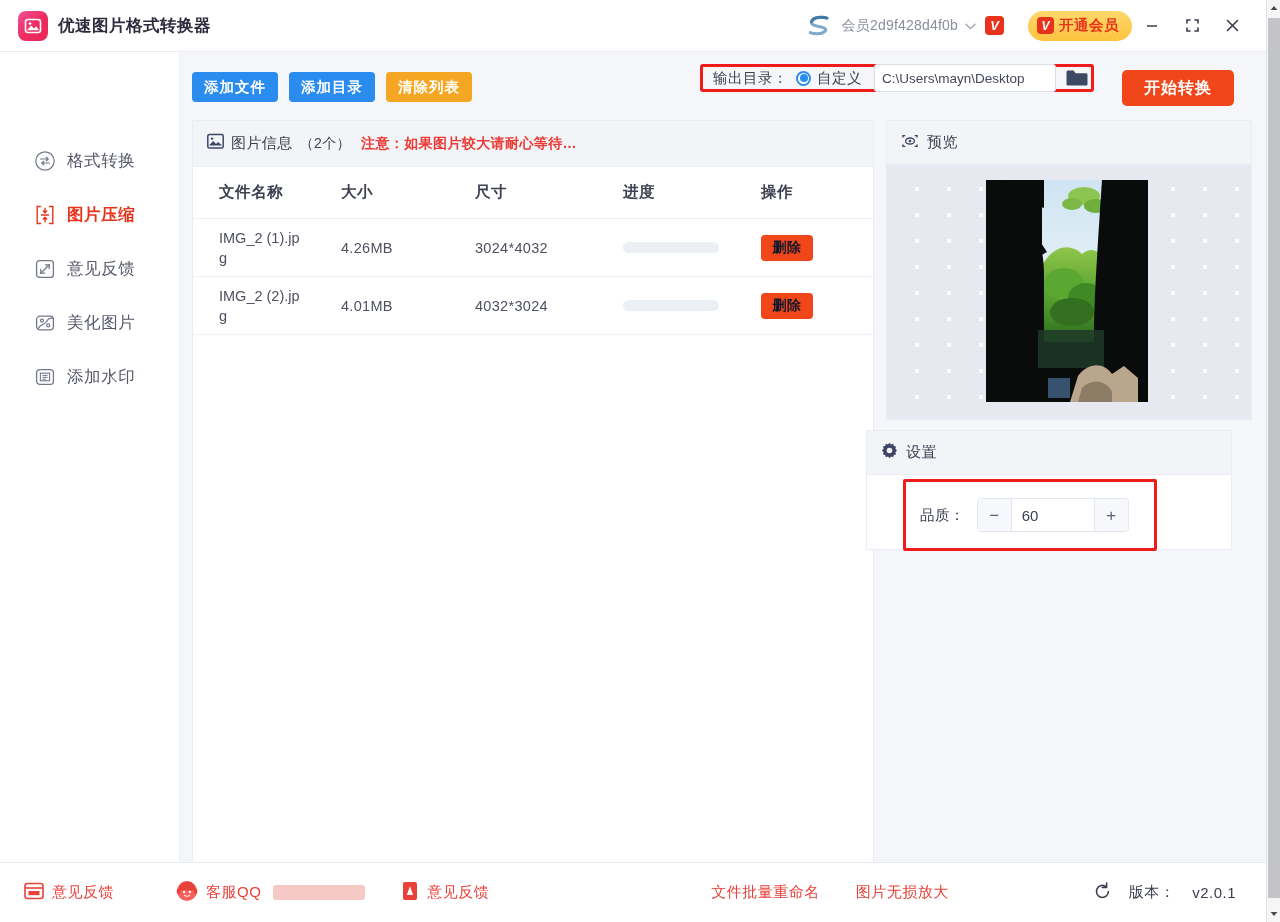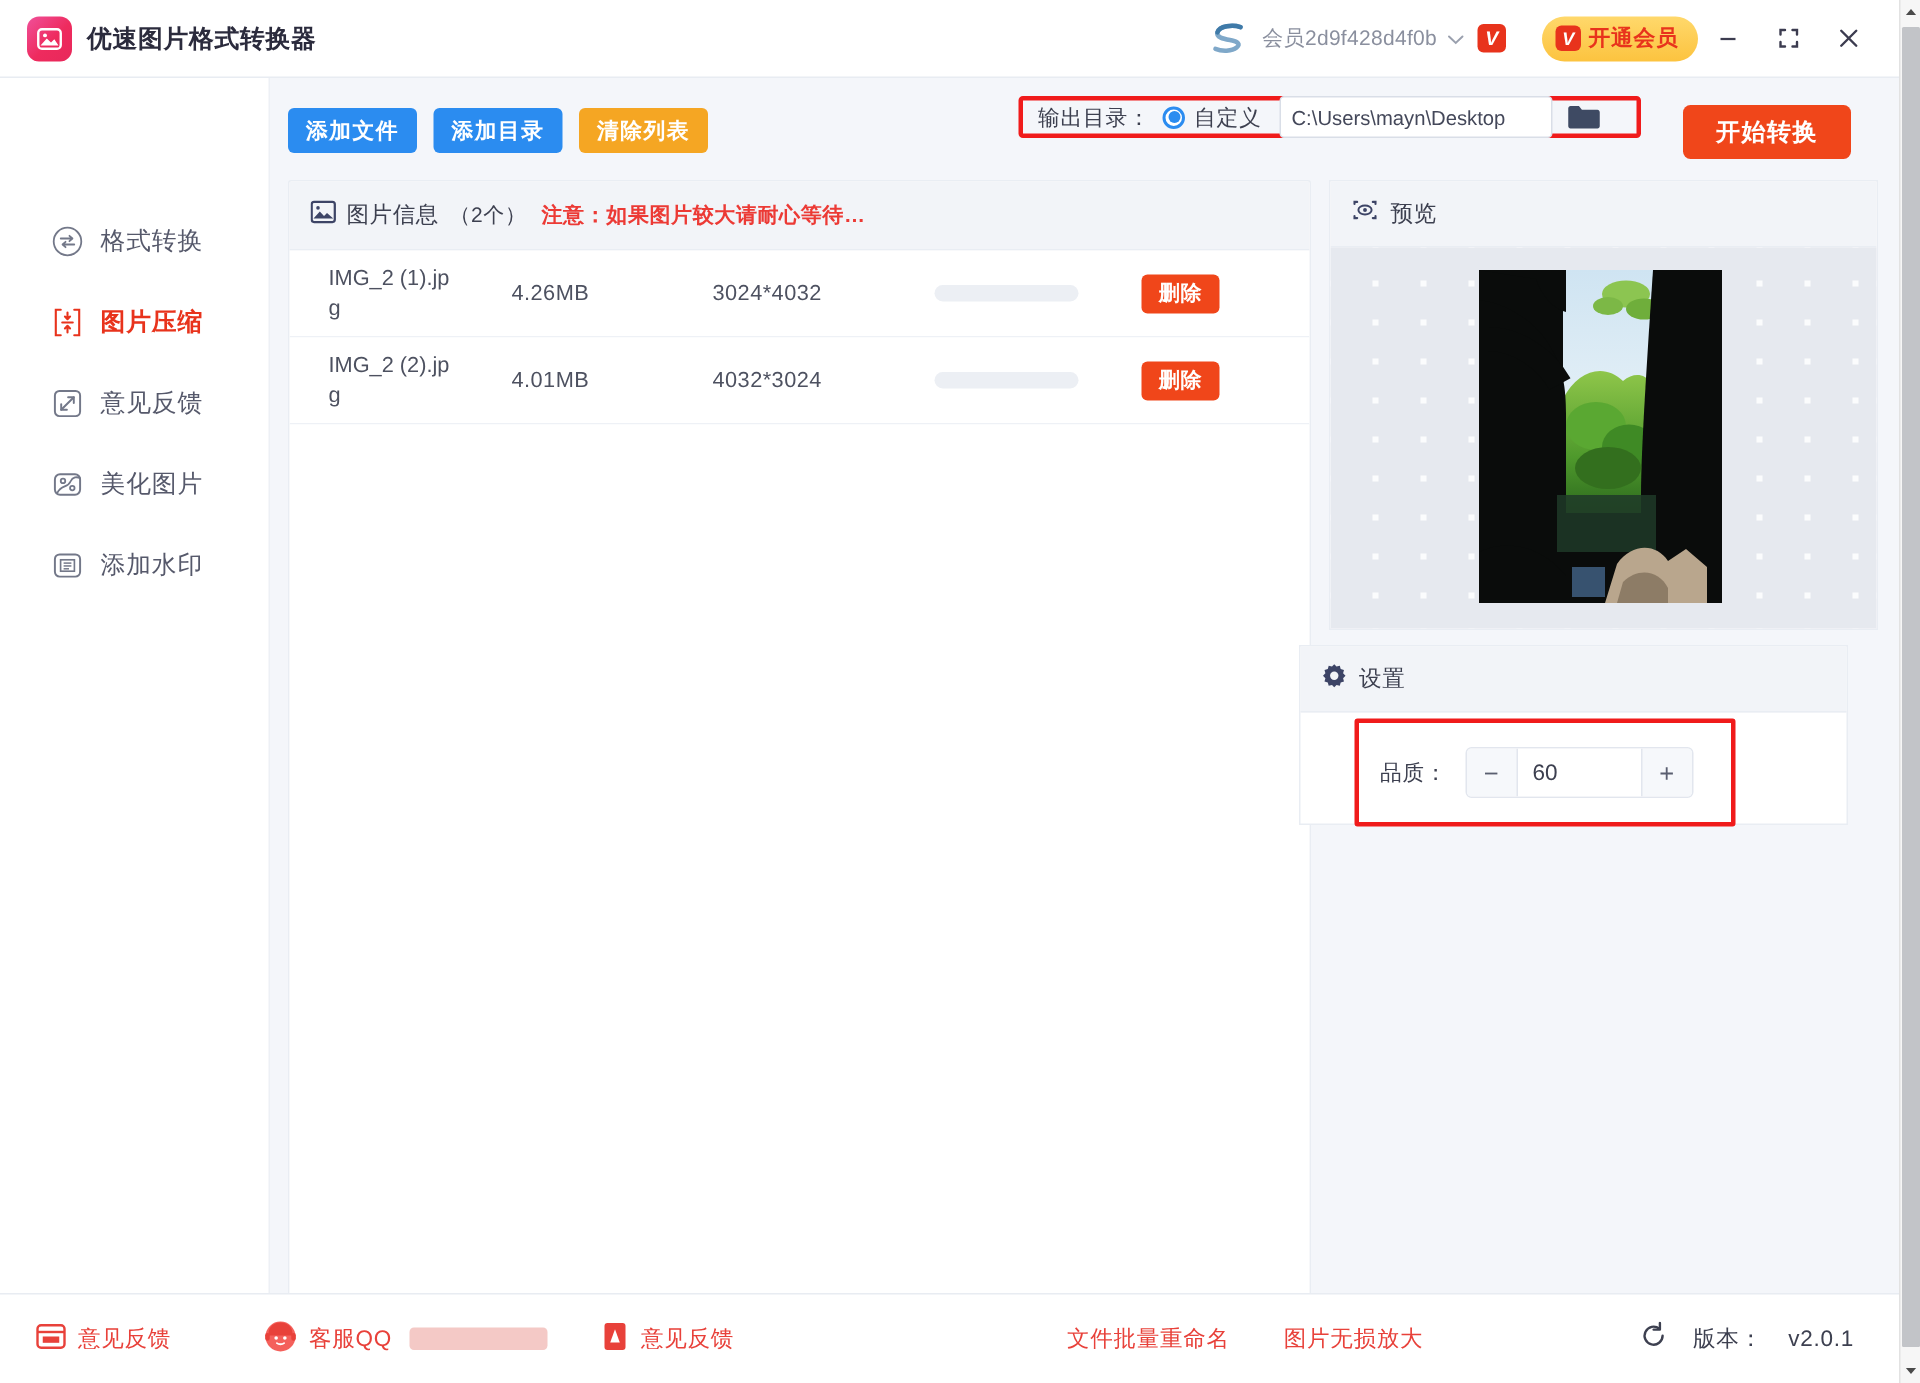--- a/index.html
+++ b/index.html
@@ -127,21 +127,21 @@
   #btn-add-dir { margin-left: 11px; }
   #btn-clear { margin-left: 11px; }
 
   
   .out-box {
     position: absolute; right: 172px; top: 12px;
     height: 28px;
     border: 3px solid #f01b1b;
     border-radius: 3px;
     display: flex; align-items: center;
-    padding: 0 23px 0 10px;
+    padding: 0 2px 0 10px;
     background: transparent;
   }
   .out-label { font-size: 14.5px; color: #3d4050; letter-spacing: .5px; white-space: nowrap; }
   .radio-wrap { display: flex; align-items: center; gap: 6px; margin-left: 8px; cursor: pointer; }
   .radio {
     width: 15px; height: 15px; border-radius: 50%;
     border: 2px solid #2b8cf0; background: #fff;
     display: flex; align-items: center; justify-content: center; flex: none;
   }
   .radio::after { content: ""; width: 8px; height: 8px; border-radius: 50%; background: #2b8cf0; }
@@ -204,21 +204,21 @@
   .fname {
     font-size: 14.5px; color: #4d5160; line-height: 20px;
     word-break: break-all; width: 88px;
   }
   .fsize, .fdim { font-size: 14.5px; color: #4d5160; letter-spacing: .3px; }
   .prog {
     width: 96px; height: 11px; border-radius: 6px; background: #eceff4;
   }
   .del-btn {
     width: 52px; height: 26px; border-radius: 4px; border: none;
-    background: #f0461a; color: #ffffff;
+    background: #f0461a; color: #0f172a;
     font-size: 14px; font-weight: 700; letter-spacing: .5px; cursor: pointer;
     font-family: "Liberation Sans", sans-serif;
   }
   .list-rest { flex: 1; background: #fff; }
 
   
   .preview-panel {
     position: absolute; left: 706px; top: 68px;
     width: 366px; height: 300px;
     background: #fff; border: 1px solid #e9edf3;
@@ -470,20 +470,27 @@
               <rect x="0.8" y="1.6" width="15.4" height="13.4" rx="1.6" fill="none" stroke="#3d4466" stroke-width="1.5"></rect>
               <circle cx="5" cy="5.6" r="1.2" fill="#3d4466"></circle>
               <path d="M2 12.6 L6.2 8 L9 11 L11 9 L15.2 12.6 Z" fill="#3d4466"></path>
             </svg>
           </span>
           <span class="ph-title">图片信息</span>
           <span class="ph-count">（2个）</span>
           <span class="ph-warn">注意：如果图片较大请耐心等待…</span>
         </div>
 
+        <div class="table-head">
+          <div class="th c1">文件名称</div>
+          <div class="th c2">大小</div>
+          <div class="th c3">尺寸</div>
+          <div class="th c4">进度</div>
+          <div class="th c5">操作</div>
+        </div>
 
         <div class="row">
           <div class="c1">
               <div class="fname">IMG_2 (1).jpg</div>
             </div>
           <div class="c2"><span class="fsize">4.26MB</span></div>
           <div class="c3"><span class="fdim">3024*4032</span></div>
           <div class="c4">
               <div class="prog"></div>
             </div>

